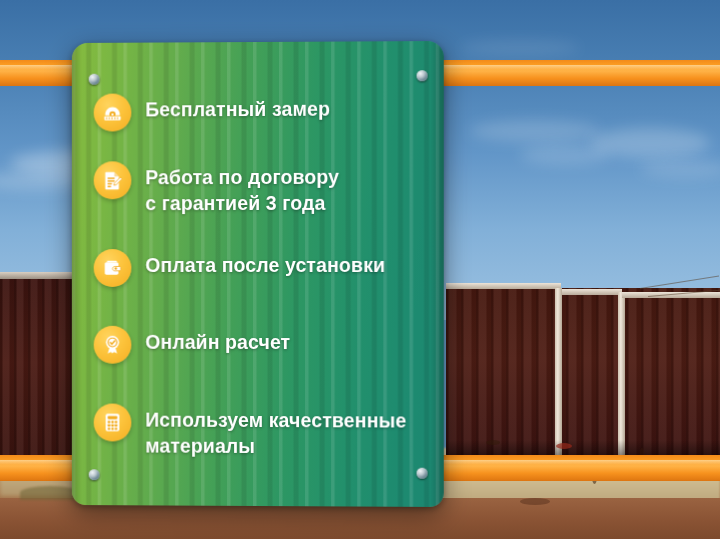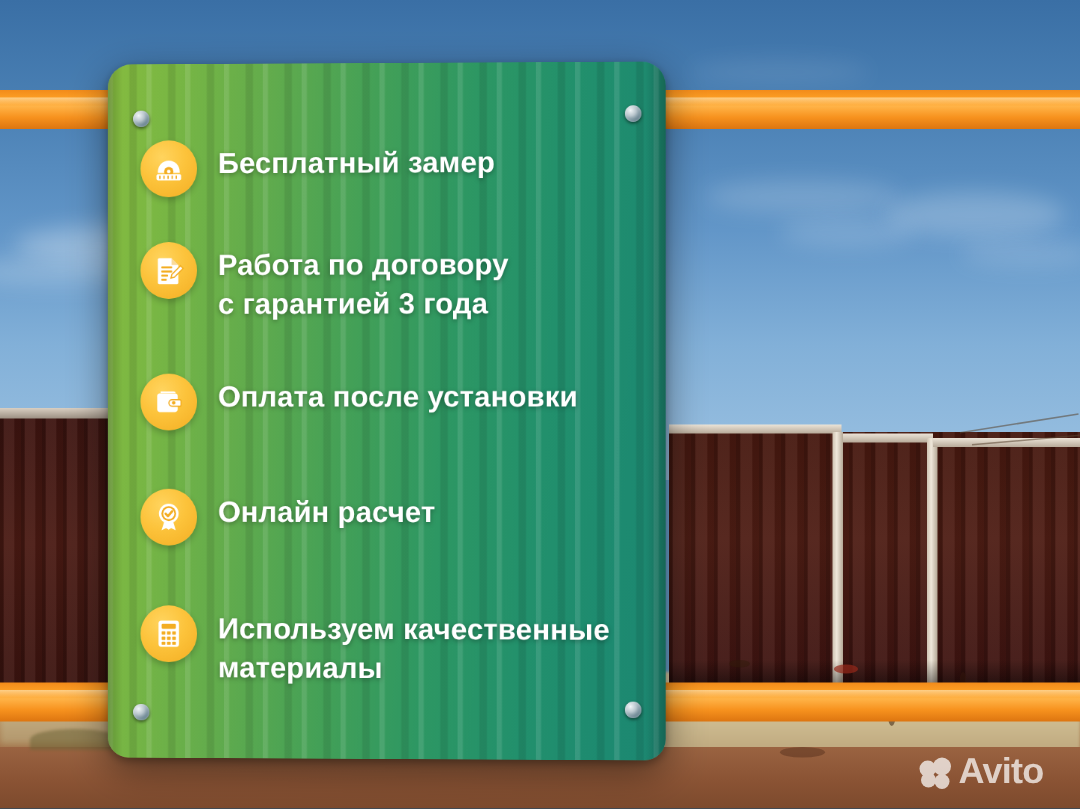--- a/index.html
+++ b/index.html
@@ -350,23 +350,14 @@
             </g>
           </svg>
         </span>
         <span class="f-text">Используем качественные
 материалы</span>
       </div>
 
     </div>
   </div>
 
-  <div class="avito">
-    <span class="avito-dots">
-      <i class="ad1"></i>
-        <i class="ad2"></i>
-        <i class="ad3"></i>
-        <i class="ad4"></i>
-    </span>
-    <span class="avito-word">Avito</span>
-  </div>
 
 </div>
 
 </body></html>

